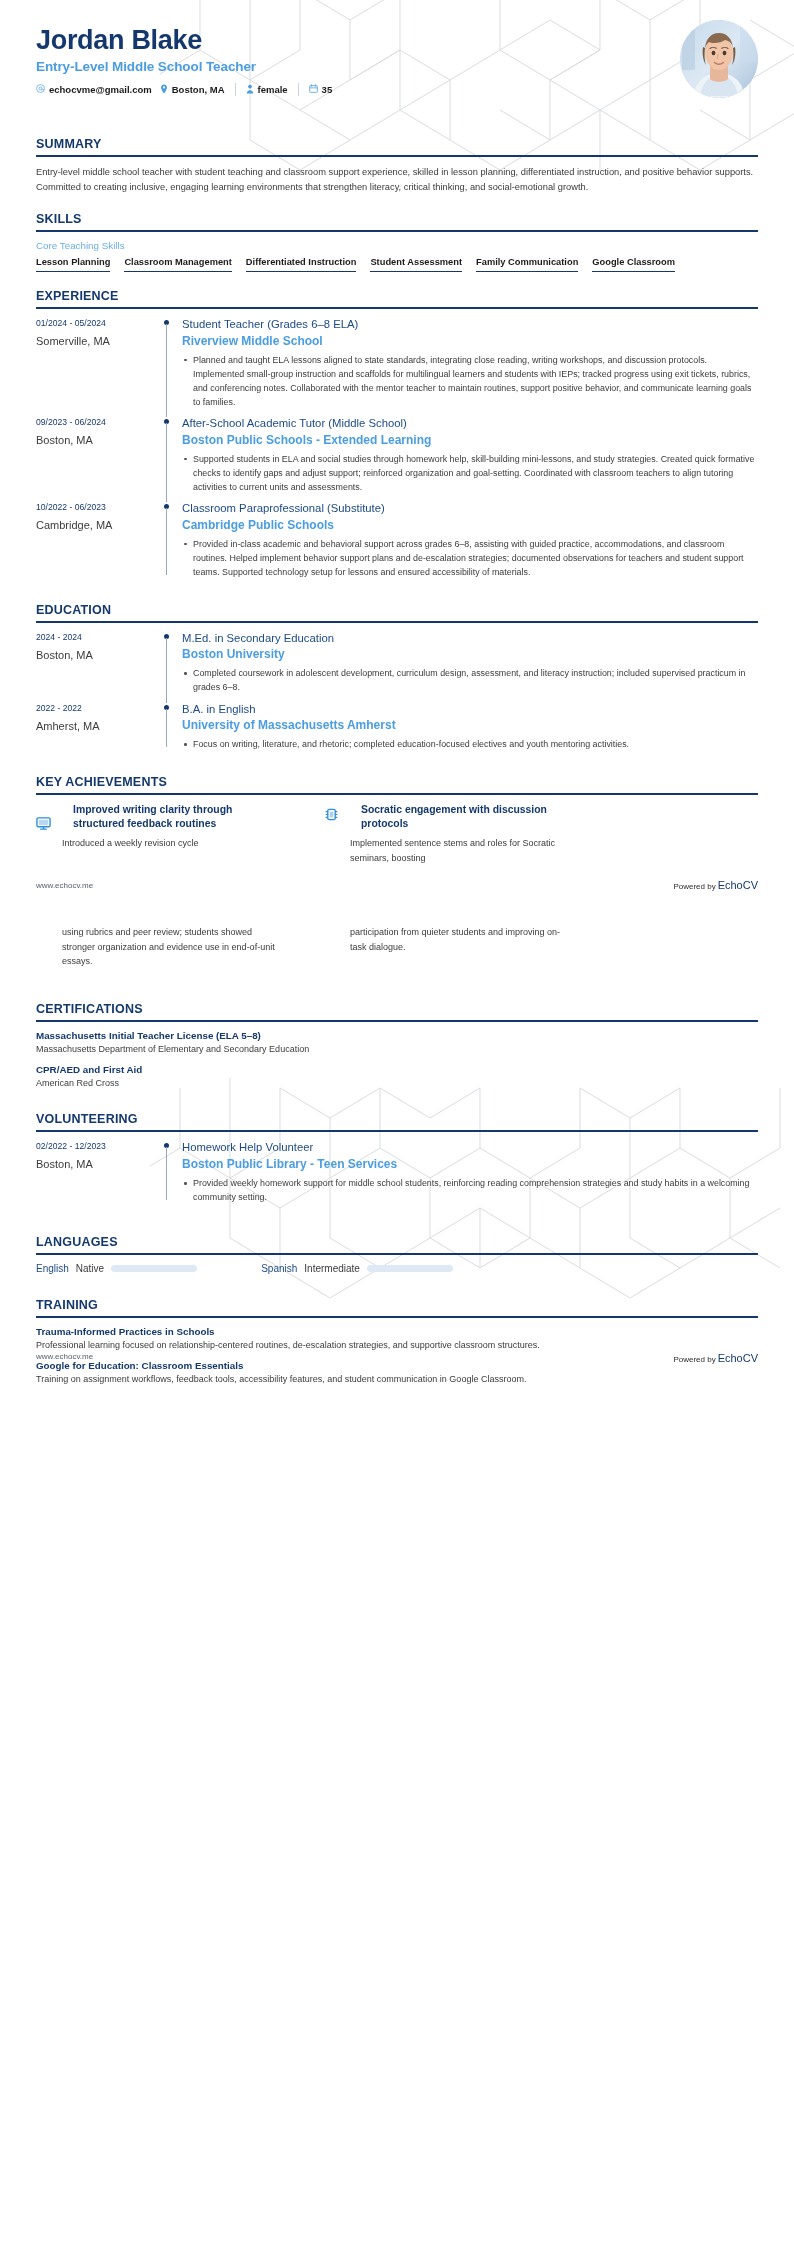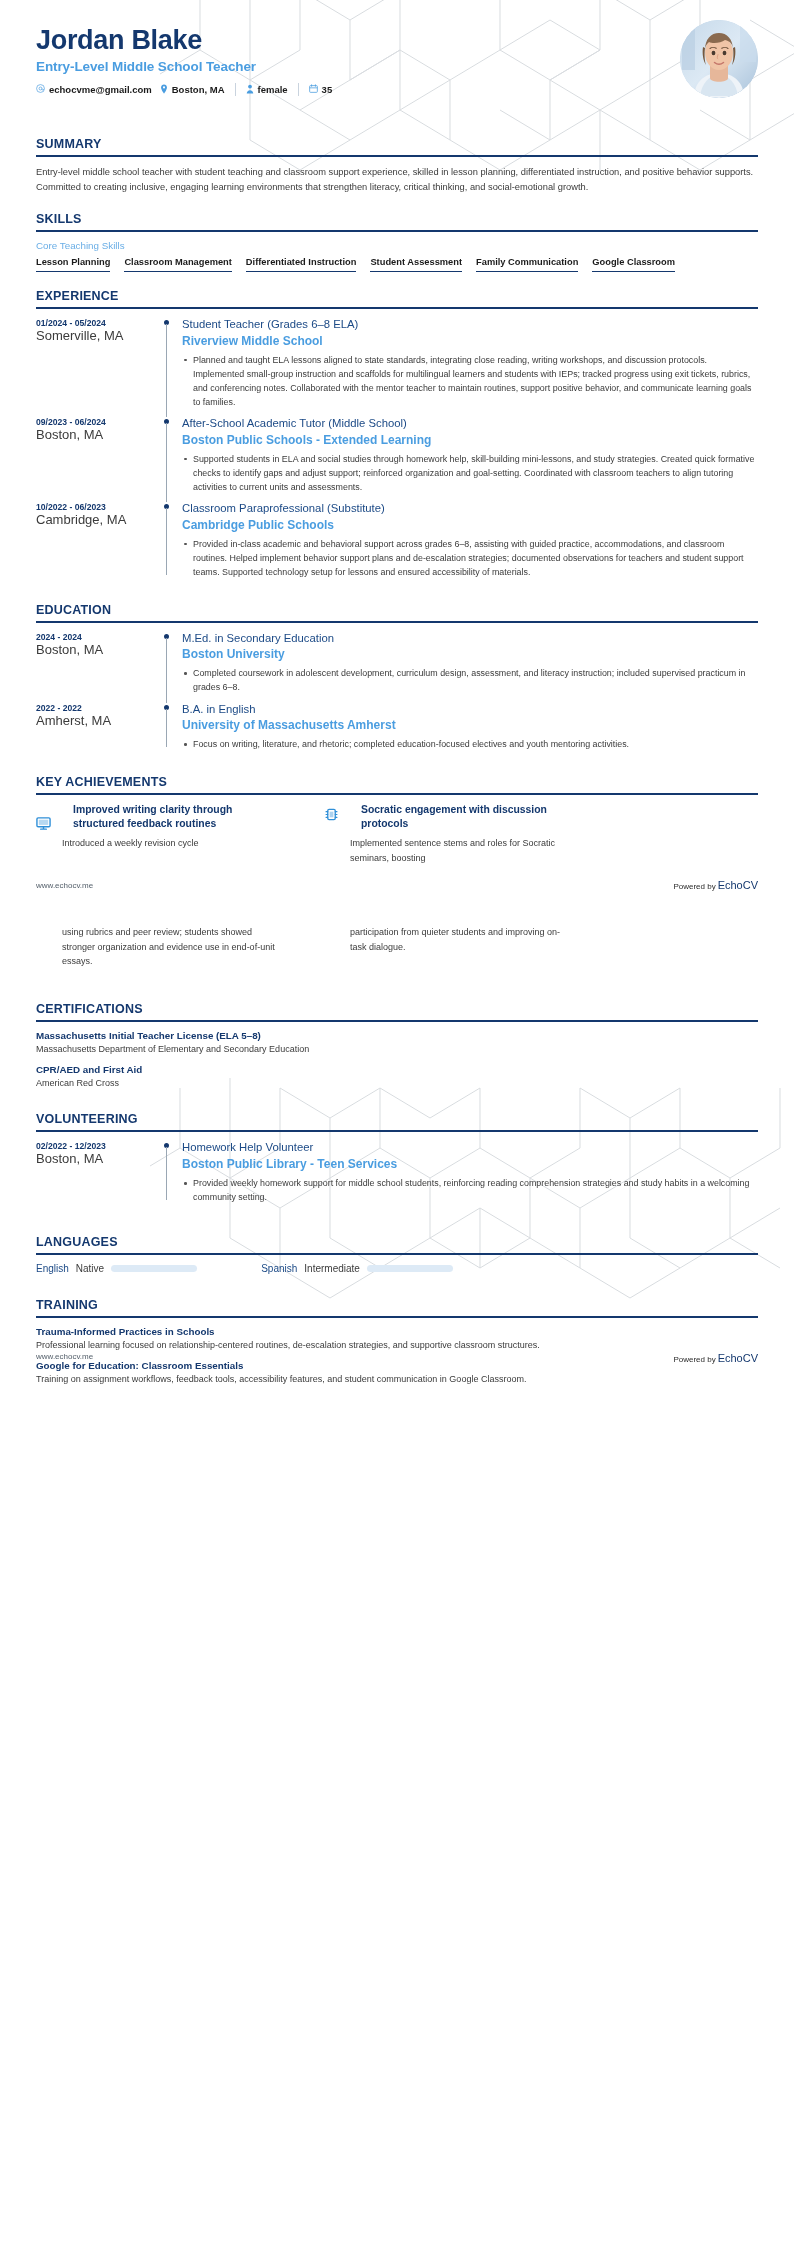--- a/index.html
+++ b/index.html
@@ -127,27 +127,28 @@
     position: relative;
     padding-bottom: 5px;
   }
   .entry-meta {
     width: 122px;
     flex-shrink: 0;
     padding-top: 1px;
   }
   .entry-date {
     font-size: 8.6px;
-    font-weight: bold;
+    font-weight: normal;
     color: #14386e;
     white-space: nowrap;
   }
   .entry-loc {
-    font-size: 13px;
+    font-size: 11px;
     color: #3b3b3b;
+    margin-top: 7px;
   }
   .entry-track {
     width: 22px;
     flex-shrink: 0;
     position: relative;
   }
   .entry-track .dot {
     position: absolute;
     left: 6px;
     top: 3px;

